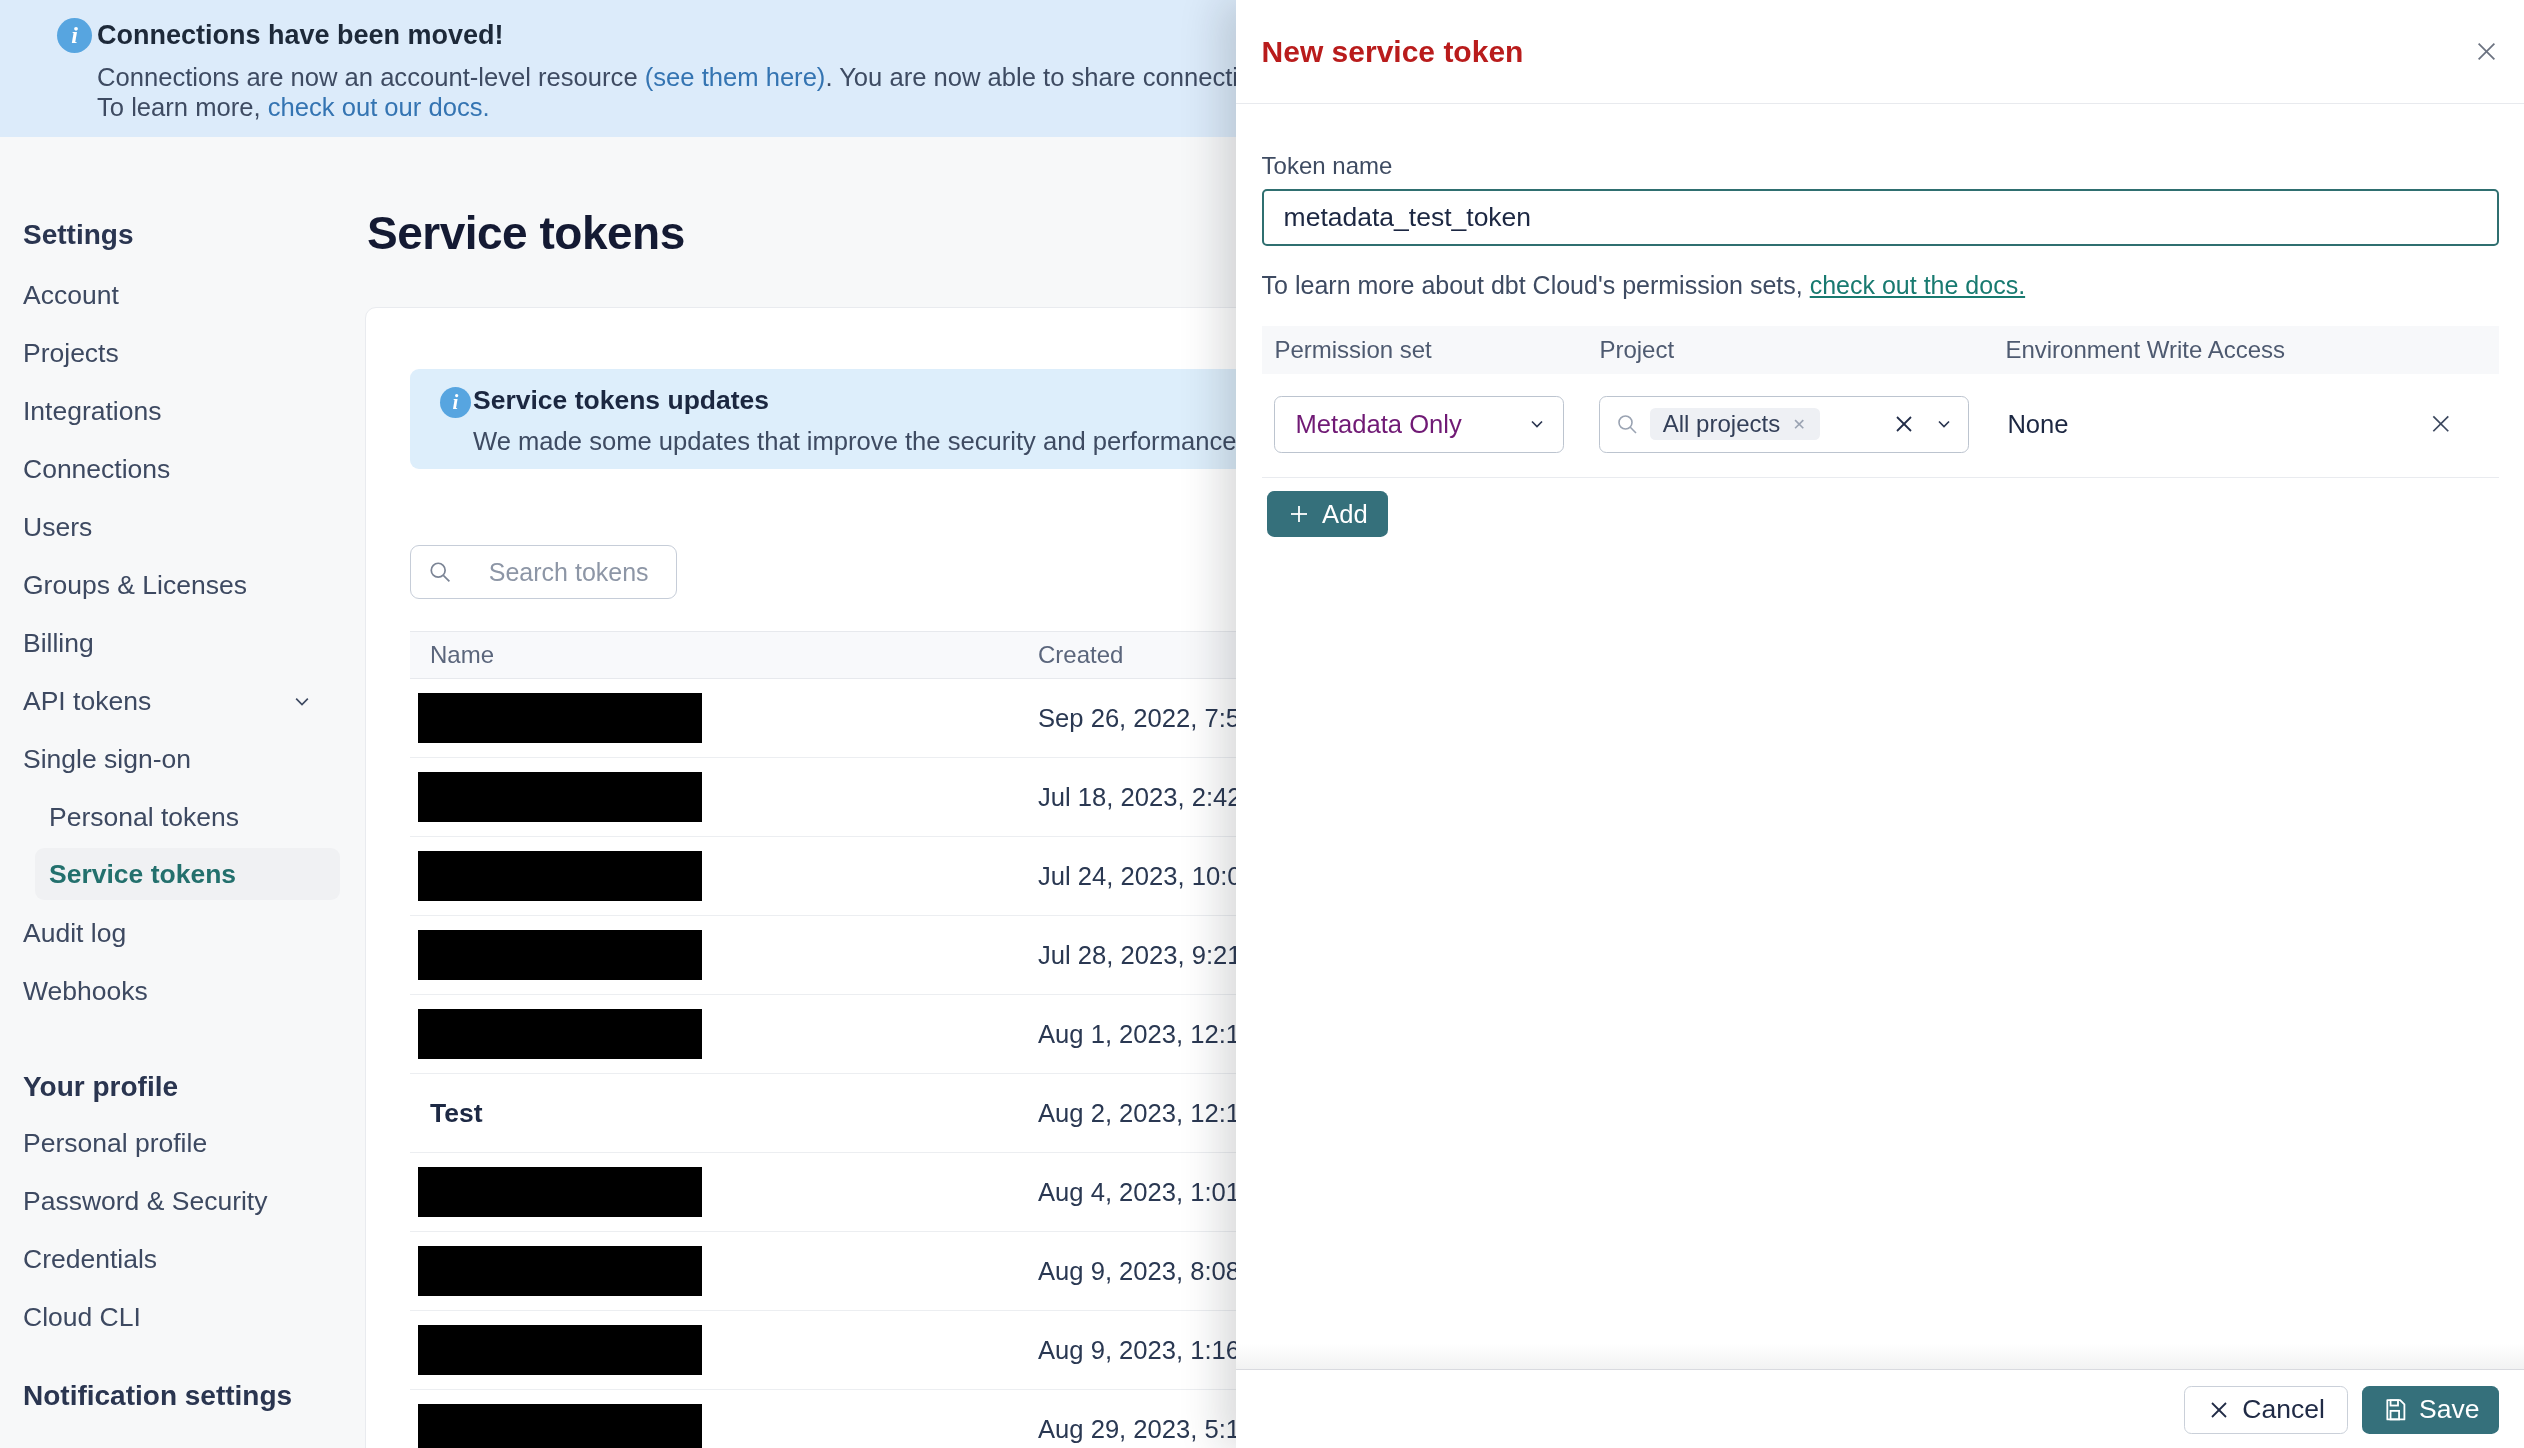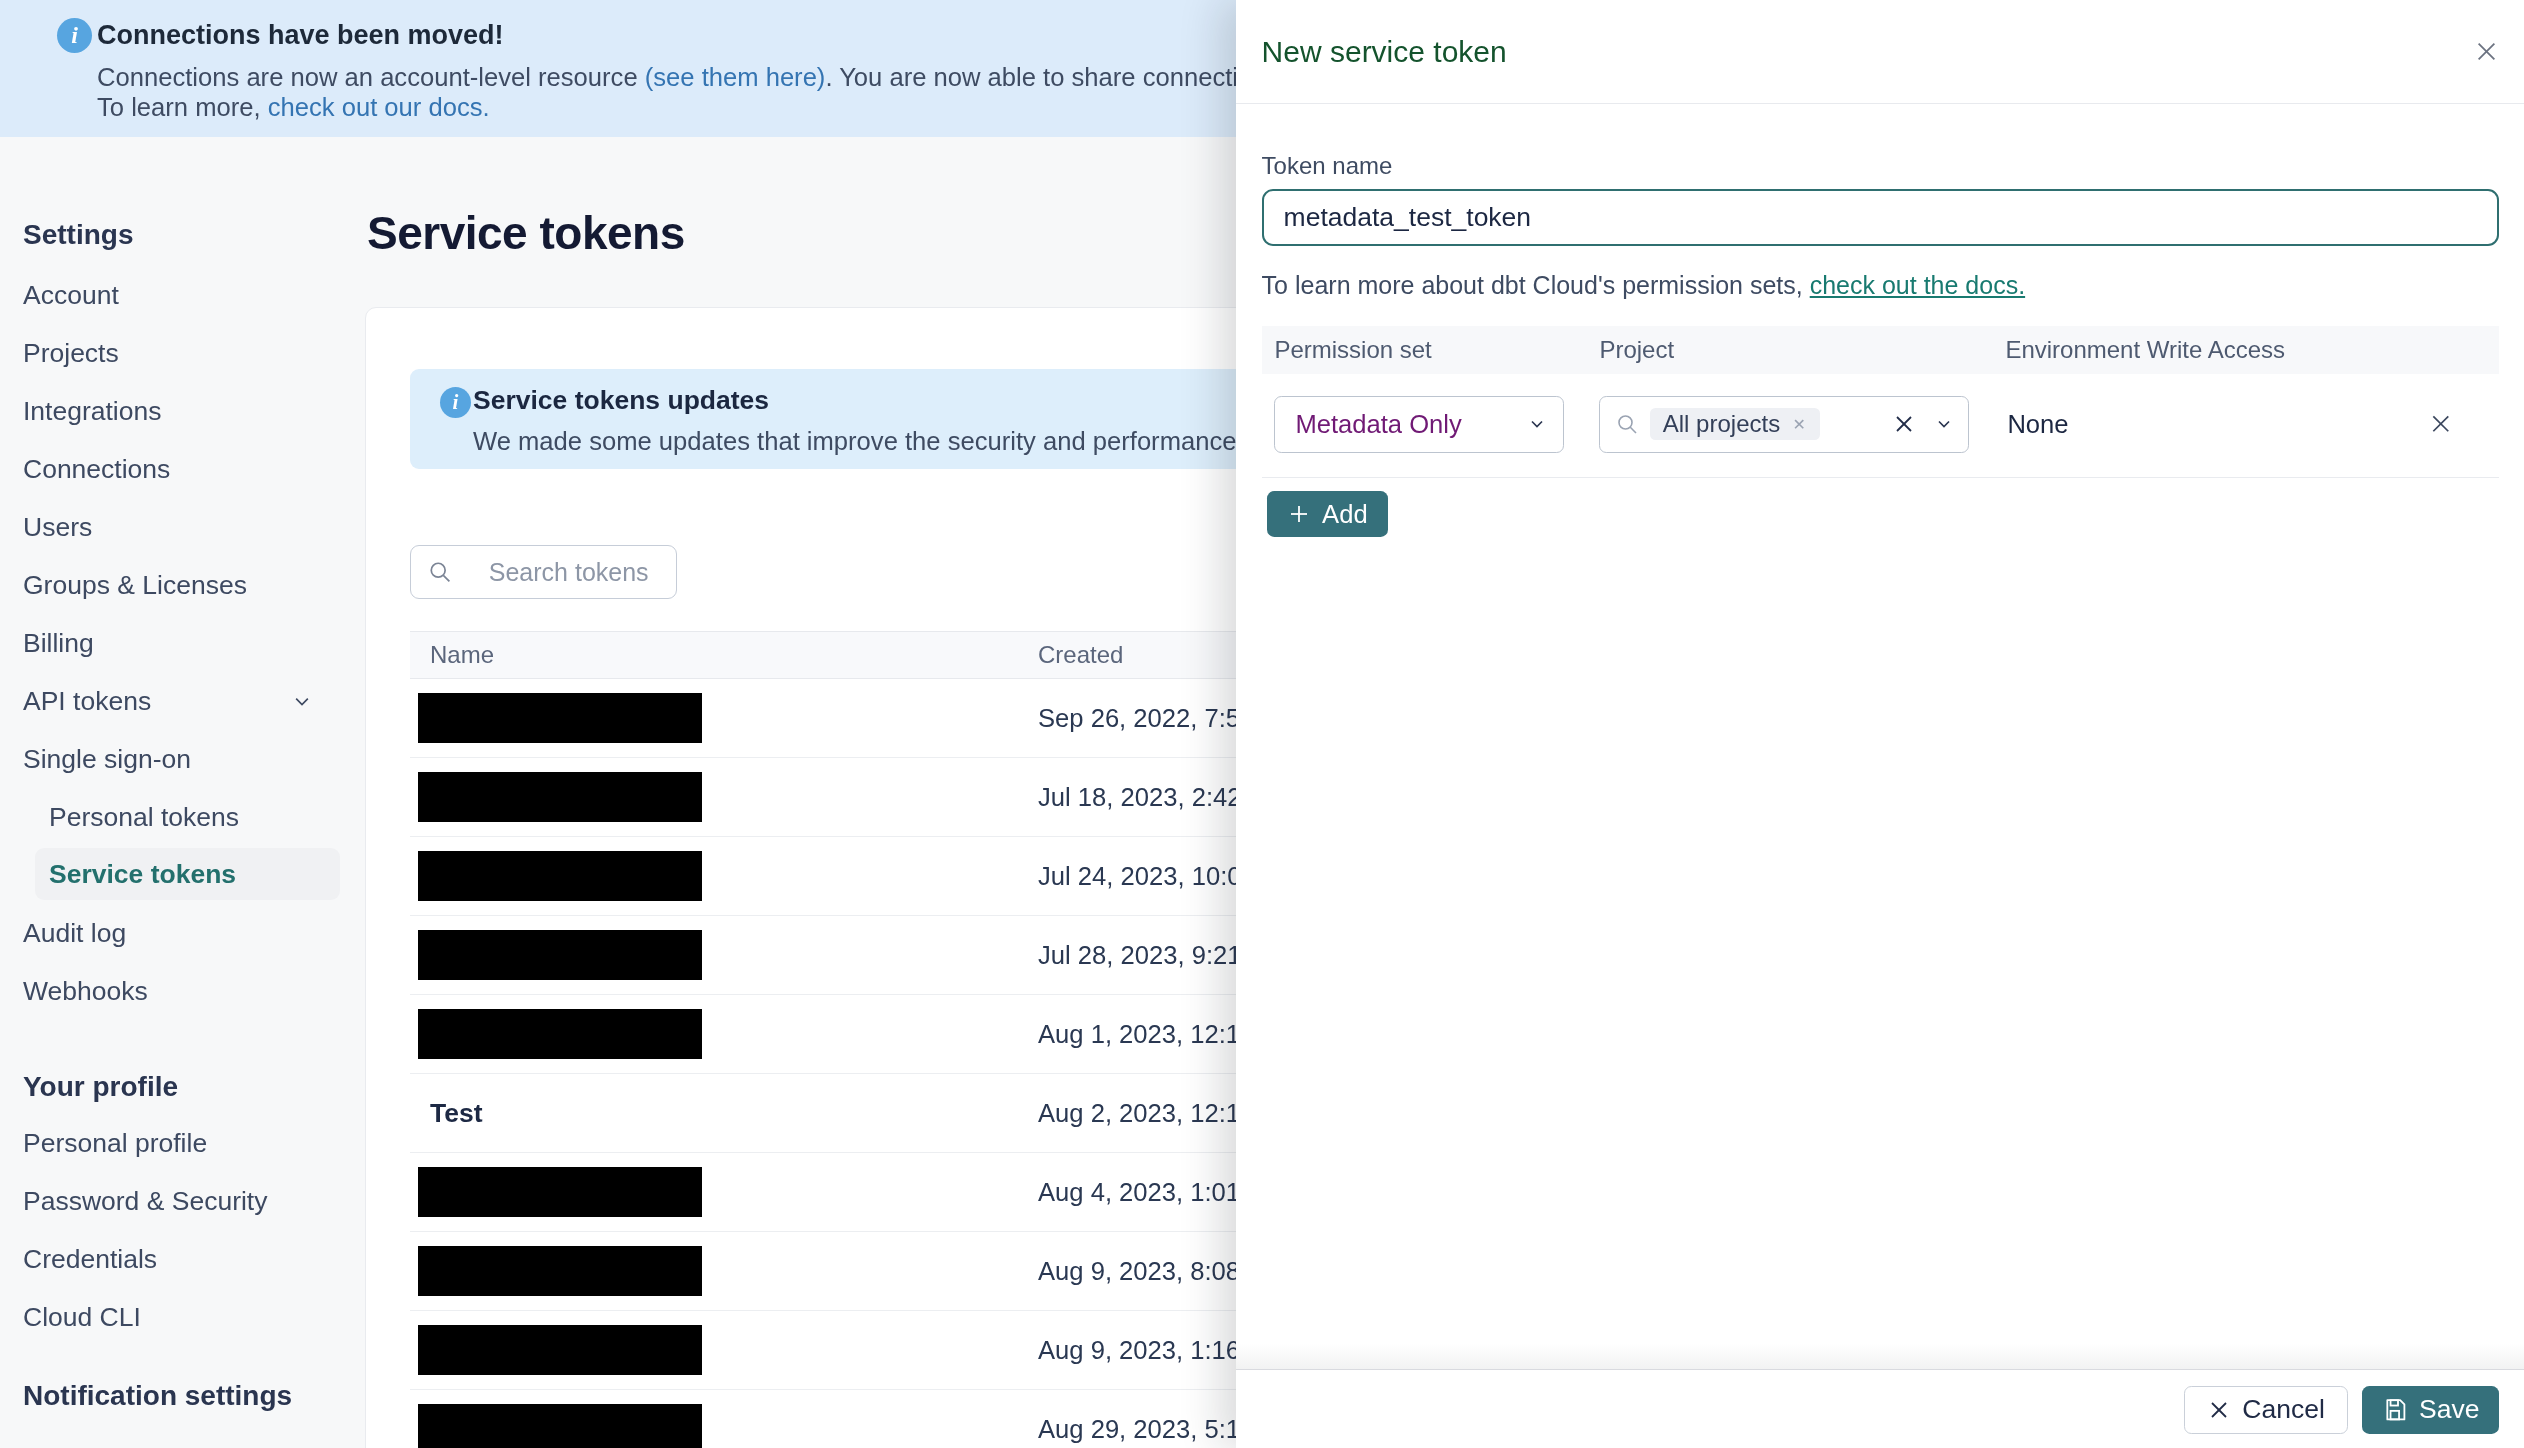--- a/index.html
+++ b/index.html
@@ -52,25 +52,25 @@
   .t-head div{font-size:24px;color:var(--muted);padding-left:20px;}
   .t-head div:last-child{padding-left:0;}
   .t-row{display:grid;grid-template-columns:628px auto;height:79px;align-items:center;border-bottom:0.9px solid #eceef1;cursor:pointer;}
   .t-name{padding-left:20px;font-size:26.5px;font-weight:700;color:#1d2944;}
   .redacted{width:284px;height:50px;background:#000;margin-left:8.2px;}
   .t-date{font-size:25.6px;color:#2a3852;white-space:nowrap;}
 
   
   .panel{position:absolute;left:1236px;top:0;right:0;bottom:0;background:#fff;z-index:10;box-shadow:-14.6px 0 40px rgba(20,24,33,.16);}
   .panel-header{height:104px;border-bottom:0.9px solid var(--border-light);display:flex;align-items:center;padding-left:25.6px;position:relative;}
-  .panel-title{font-size:30px;font-weight:400;color:#14532d;}
+  .panel-title{font-size:30px;font-weight:700;color:#b91c1c;}
   .panel-close{position:absolute;right:16.4px;top:29px;width:44px;height:44px;display:flex;align-items:center;justify-content:center;cursor:pointer;background:none;border:none;}
   .panel-body{padding:0 25.6px;}
   .field-label{margin-top:48px;font-size:24px;color:var(--body-gray);}
-  .token-input{margin-top:9px;width:100%;height:57px;border:2.7px solid var(--input-border);border-radius:11px;font-size:26.5px;color:var(--navy);
+  .token-input{margin-top:9px;width:100%;height:57px;border:2.7px solid var(--input-border);border-radius:5px;font-size:26.5px;color:var(--navy);
     padding:0 20px;outline:none;font-family:"Liberation Sans",sans-serif;}
   .docs-line{margin-top:25px;font-size:25px;color:var(--body-gray);}
   .teal-link{color:var(--link-teal);text-decoration:underline;}
   .perm-head{margin-top:25.6px;height:48px;background:#f7f8fa;display:flex;align-items:center;padding-left:12.8px;font-size:24px;color:#4e5a70;}
   .perm-head .c1{width:325px;}
   .perm-head .c2{width:406px;}
   .perm-row{margin-top:22px;display:flex;align-items:center;padding-left:12.8px;}
   .select{width:290px;height:57px;border:1.8px solid var(--border-input);border-radius:7.3px;background:#fff;display:flex;align-items:center;
     padding:0 16.4px 0 20px;font-size:25.6px;color:#701a75;cursor:pointer;}
   .select .spacer,.combobox .spacer{flex:1;}

